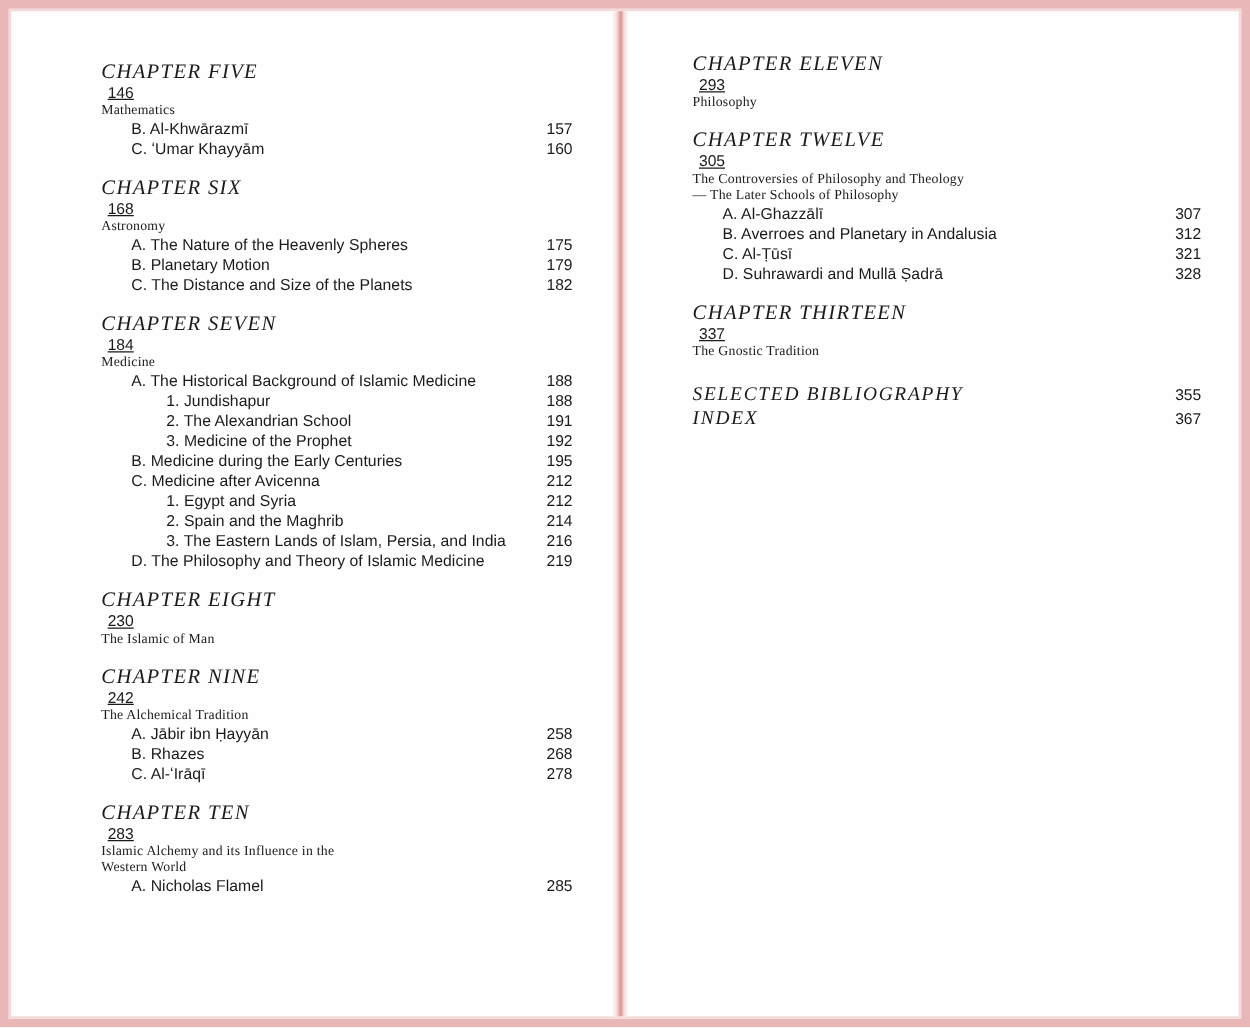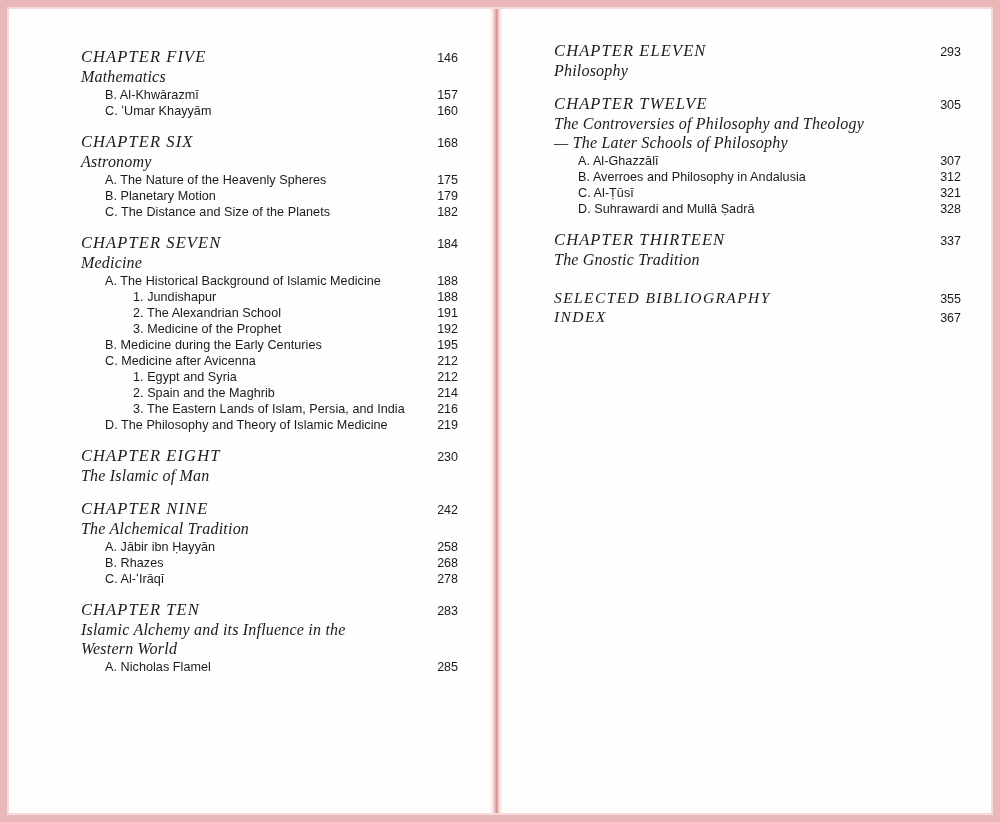--- a/index.html
+++ b/index.html
@@ -66,32 +66,31 @@
   .row .pg {
     flex: 0 0 auto;
     font-family: "Liberation Sans", sans-serif;
     font-size: 12.5px;
     letter-spacing: 0px;
     text-align: right;
     min-width: 26px;
   }
 
   
-  .chapline { margin-top: 14px; }
+  .chapline { margin-top: 14px; flex-direction: column; }
   .chapline .txt {
     font-style: italic;
     font-size: 16.5px;
     letter-spacing: 1.1px;
     font-family: "Liberation Serif", serif;
   }
-  .chapline .pg { font-size: 12.5px; }
+  .chapline .pg { font-size: 12.5px; text-decoration: underline; }
   .subtitle-row { margin-top: 1px; }
   .subtitle-row .txt {
-    font-style: italic;
-    font-size: 16px;
+    font-size: 11px;
     letter-spacing: .2px;
   }
 
   .entry {
     font-family: "Liberation Sans", sans-serif;
     font-size: 12.6px;
     margin-top: 2px;
   }
   .entry.lvl1 { padding-left: 24px; }
   .entry.lvl2 { padding-left: 52px; }
@@ -307,21 +306,21 @@
             <span class="txt">— The Later Schools of Philosophy</span>
             <span class="fill"></span>
             <span class="pg"></span>
           </div>
           <div class="row entry lvl1">
             <span class="txt">A.  Al-Ghazzālī</span>
             <span class="fill"></span>
             <span class="pg">307</span>
           </div>
           <div class="row entry lvl1">
-            <span class="txt">B.  Averroes and Philosophy in Andalusia</span>
+            <span class="txt">B.  Averroes and Planetary in Andalusia</span>
             <span class="fill"></span>
             <span class="pg">312</span>
           </div>
           <div class="row entry lvl1">
             <span class="txt">C.  Al-Ṭūsī</span>
             <span class="fill"></span>
             <span class="pg">321</span>
           </div>
           <div class="row entry lvl1">
             <span class="txt">D.  Suhrawardi and Mullā Ṣadrā</span>

